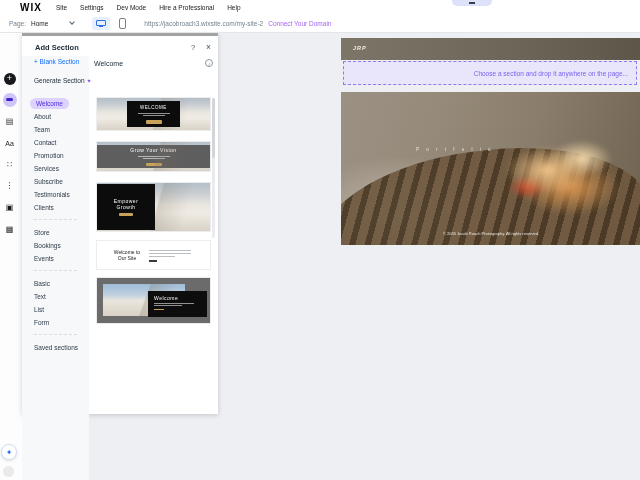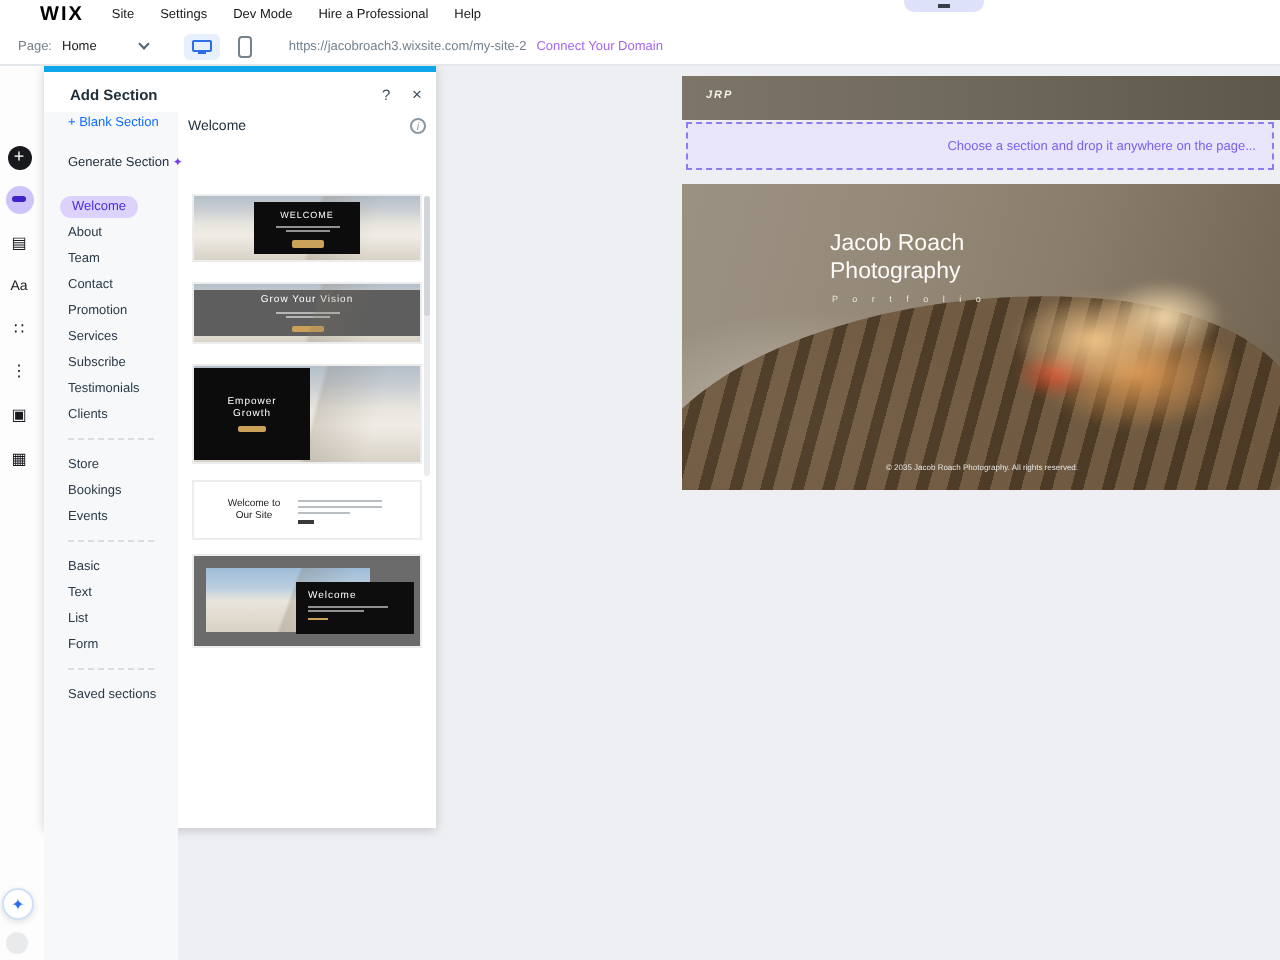--- a/index.html
+++ b/index.html
@@ -29,21 +29,21 @@
   
   .rail { position:absolute; top:33px; left:0; width:22px; height:447px; background:#fdfdfe; z-index:20; }
   .rail-icon { position:absolute; left:2px; width:15px; height:15px; display:flex; align-items:center; justify-content:center; font-size:8px; color:#17191c; }
   .icon-circle-plus { width:12px; height:12px; background:#17191c; color:#fff; border-radius:50%; display:flex; align-items:center; justify-content:center; font-size:9px; line-height:1; }
   .icon-selected { width:14px; height:14px; background:#cfc4f9; border-radius:50%; display:flex; align-items:center; justify-content:center; }
   .icon-selected i { width:7px; height:3px; background:#4122c8; border-radius:2px; }
   .ai-btn { position:absolute; left:1px; top:411px; width:16px; height:16px; background:#fff; border:1px solid #cfe0f8; border-radius:50%; box-shadow:0 1px 3px rgba(0,0,0,.12); display:flex; align-items:center; justify-content:center; font-size:8px; color:#2b6df0; }
   .help-dot { position:absolute; left:3px; top:433px; width:11px; height:11px; background:#e9eaec; border-radius:50%; }
 
   
-  .panel { position:absolute; top:33px; left:22px; width:196px; height:381px; background:#fff; border-top:3px solid #0ea5e9; box-shadow:0 1px 5px rgba(0,0,0,.18); z-index:21; }
+  .panel { position:absolute; top:33px; left:22px; width:196px; height:381px; background:#fff; border-top:3px solid #a3a3a3; box-shadow:0 1px 5px rgba(0,0,0,.18); z-index:21; }
   .panel-title { position:absolute; top:7px; left:13px; font-size:7.5px; font-weight:bold; color:#20303c; }
   .panel-help { position:absolute; top:7px; left:169px; font-size:7.5px; color:#42505c; }
   .panel-close { position:absolute; top:6px; left:184px; font-size:8.5px; color:#42505c; }
   .cat-col { position:absolute; top:20px; left:0; width:67px; height:427px; background:#f7f8fa; }
   .blank-link { position:absolute; top:22px; left:12px; font-size:6.5px; color:#116dff; white-space:nowrap; }
   .gen-link { position:absolute; top:41px; left:12px; font-size:6.5px; color:#20303c; white-space:nowrap; }
   .gen-link .spark { color:#7a3ff2; font-size:6px; }
   .cat-list { position:absolute; top:56px; left:0; width:67px; }
   .cat-item { height:13px; line-height:13px; padding-left:12px; font-size:6.5px; color:#2b3a48; white-space:nowrap; }
   .cat-item.selected { display:inline-block; height:11px; line-height:11px; margin:1px 0 1px 8px; padding:0 6px; background:#ddd2fb; color:#4a2ee0; border-radius:7px; }
@@ -256,21 +256,17 @@
   </div>
 
   <div class="drop-banner">
     <span>Choose a section and drop it anywhere on the page...</span>
   </div>
 
   <div class="hero">
     <div class="hero-plate"></div>
     <div class="hero-meat"></div>
     <div class="hero-chunks"></div>
-    <div class="hero-title">
-      <div>Jacob Roach</div>
-      <div>Photography</div>
-    </div>
     <div class="hero-sub">P o r t f o l i o</div>
     <div class="hero-footer">© 2035 Jacob Roach Photography. All rights reserved.</div>
   </div>
 
 </div>
 
 </body></html>

